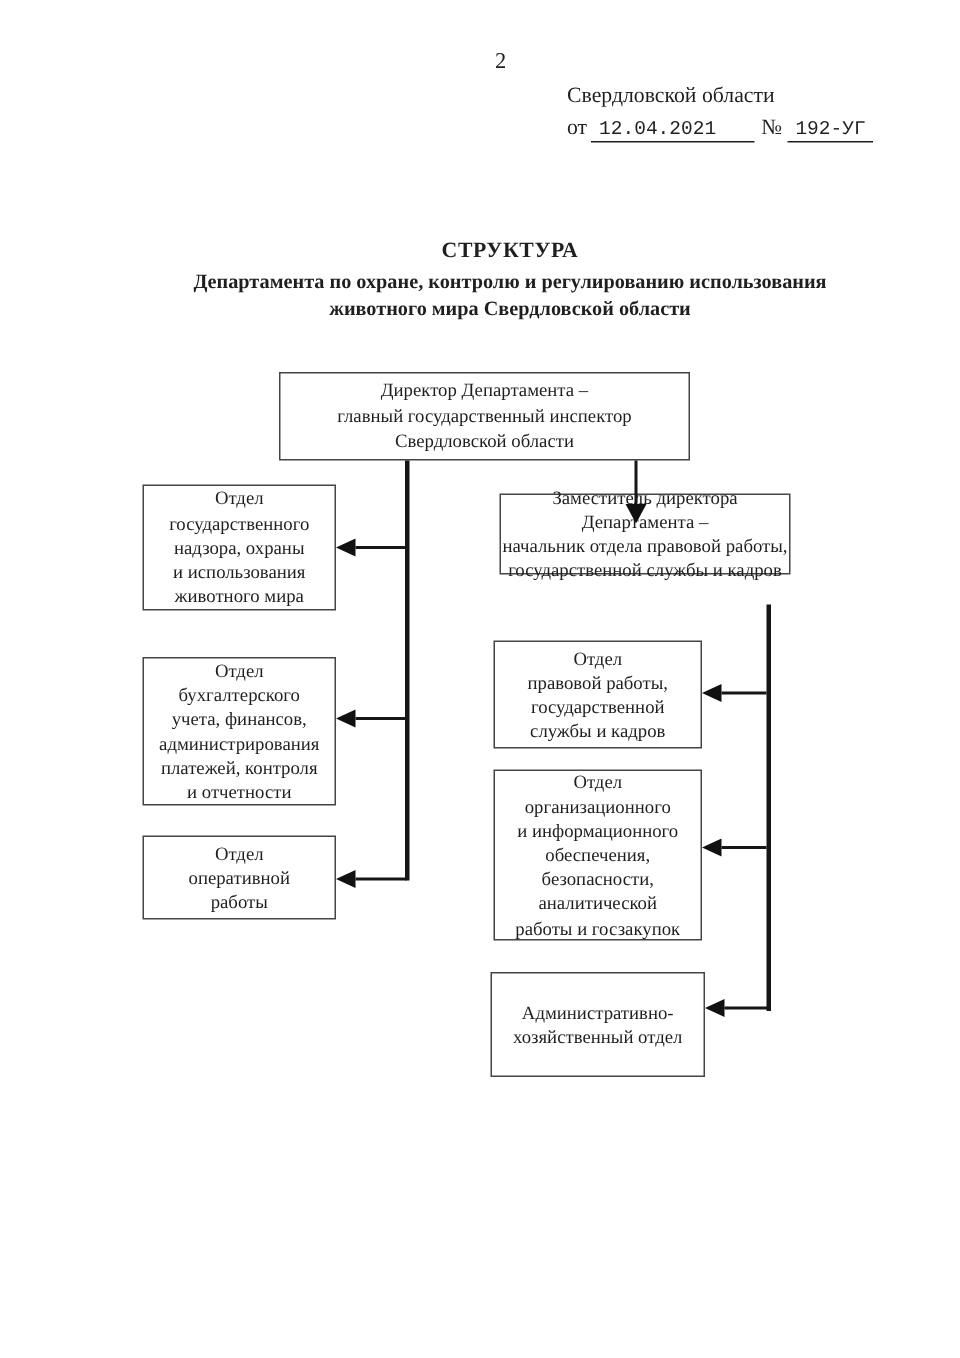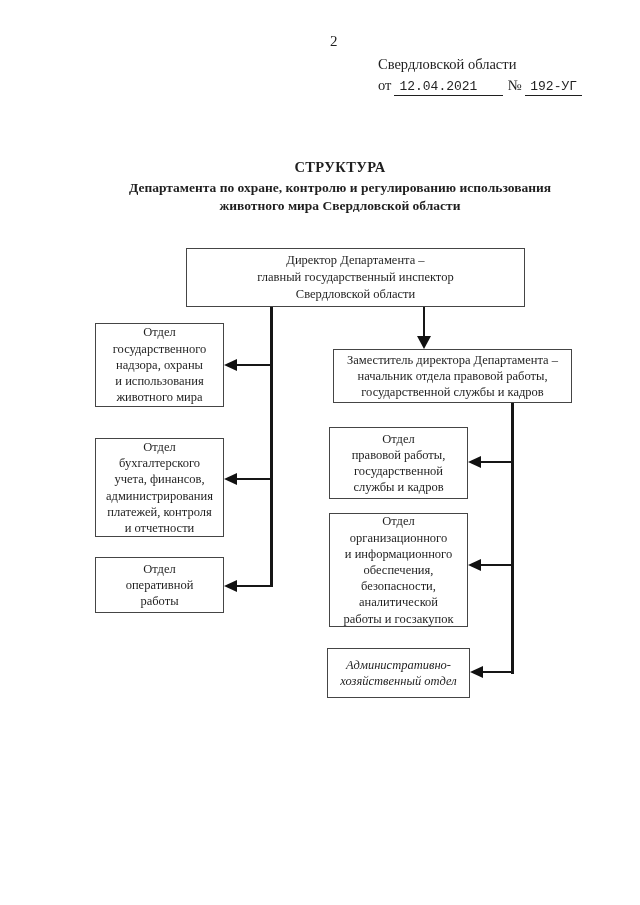--- a/index.html
+++ b/index.html
@@ -79,59 +79,59 @@
     <div>Свердловской области</div>
     <div class="approval-issued"><span>от</span><span class="uline date">12.04.2021</span><span>№</span><span class="uline num">192-УГ</span></div>
   </div>
 
   <div class="title-block">
     <div class="doc-title">СТРУКТУРА</div>
     <div class="doc-subtitle">Департамента по охране, контролю и регулированию использования
 животного мира Свердловской области</div>
   </div>
 
-  <div class="node wide" style="left:186px; top:248px; width:339px; height:59px;">Директор Департамента –
+  <div class="node wide" style="left:186px; top:248px; width:274px; height:59px;">Директор Департамента –
 главный государственный инспектор
 Свердловской области</div>
 
   <div class="node" style="left:95px; top:323px; width:129px; height:84px;">Отдел
 государственного
 надзора, охраны
 и использования
 животного мира</div>
 
   <div class="node" style="left:95px; top:438px; width:129px; height:99px;">Отдел
 бухгалтерского
 учета, финансов,
 администрирования
 платежей, контроля
 и отчетности</div>
 
   <div class="node" style="left:95px; top:557px; width:129px; height:56px;">Отдел
 оперативной
 работы</div>
 
-  <div class="node" style="left:333px; top:349px; width:239px; height:54px;">Заместитель директора Департамента –
+  <div class="node" style="left:333px; top:329px; width:194px; height:54px;">Заместитель директора Департамента –
 начальник отдела правовой работы,
 государственной службы и кадров</div>
 
   <div class="node" style="left:329px; top:427px; width:139px; height:72px;">Отдел
 правовой работы,
 государственной
 службы и кадров</div>
 
   <div class="node" style="left:329px; top:513px; width:139px; height:114px;">Отдел
 организационного
 и информационного
 обеспечения,
 безопасности,
 аналитической
 работы и госзакупок</div>
 
-  <div class="node" style="left:327px; top:648px; width:143px; height:50px;font-style:italic;">Административно-
+  <div class="node" style="left:327px; top:648px; width:143px; height:70px;">Административно-
 хозяйственный отдел</div>
 
   <div class="vline" style="left:270px; top:307px; width:3px; height:280px;"></div>
 
   <div class="hline" style="left:237px; top:364px; width:34px; height:2px;"></div>
   <div class="arrow-left" style="left:224px; top:359px;"></div>
 
   <div class="hline" style="left:237px; top:478px; width:34px; height:2px;"></div>
   <div class="arrow-left" style="left:224px; top:473px;"></div>
 

